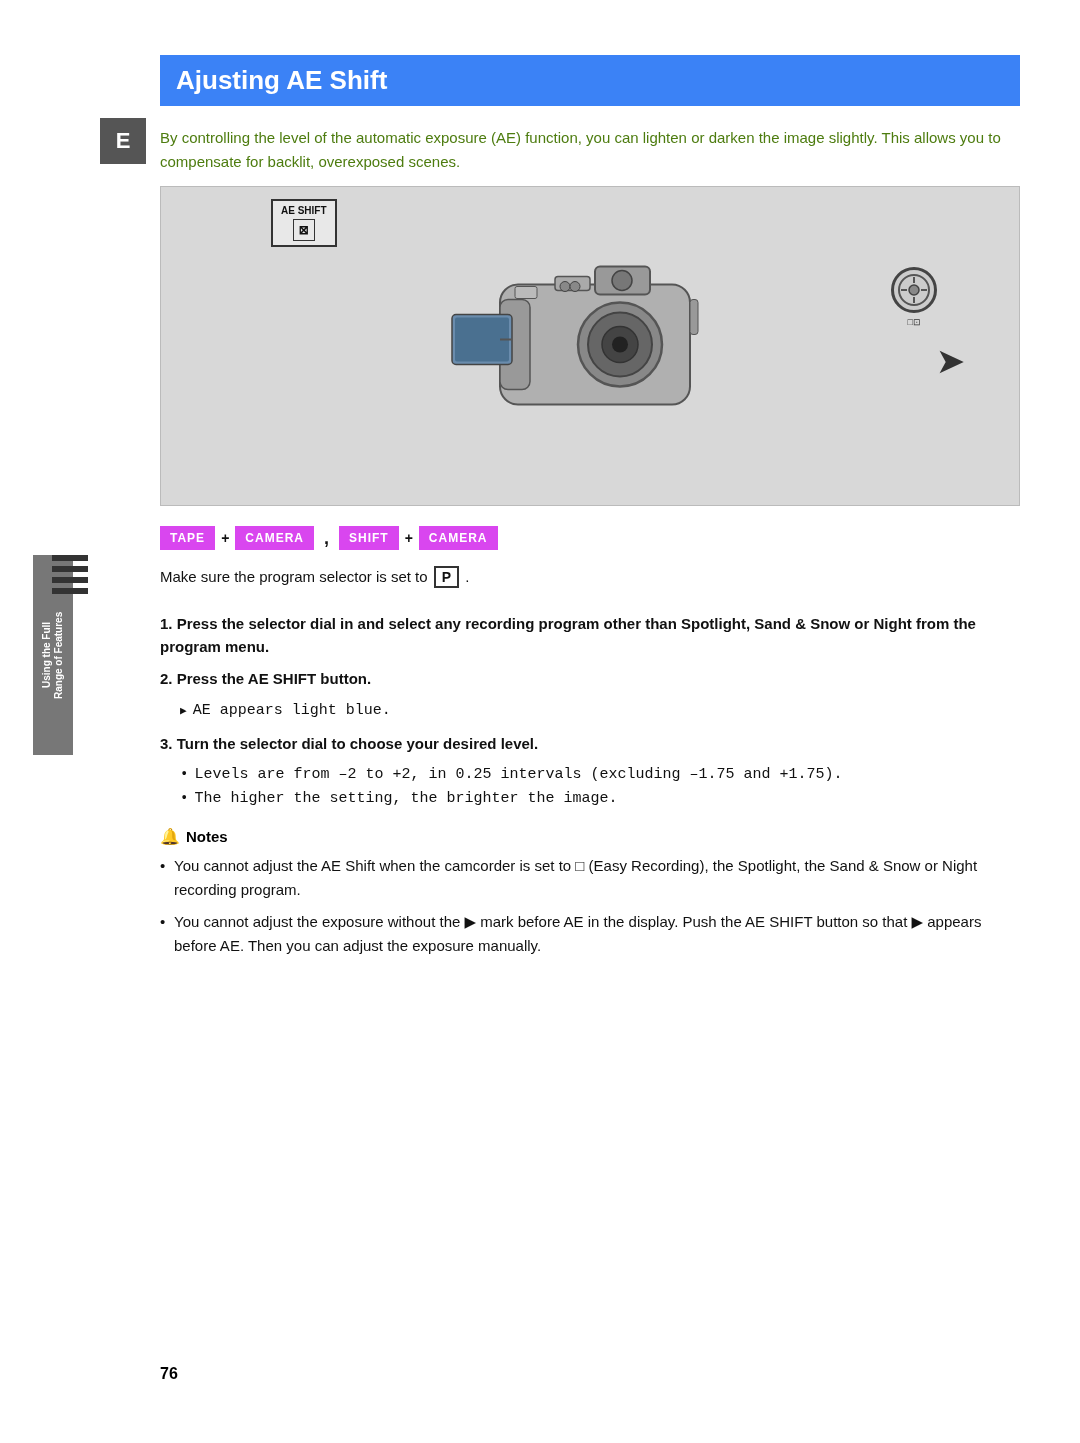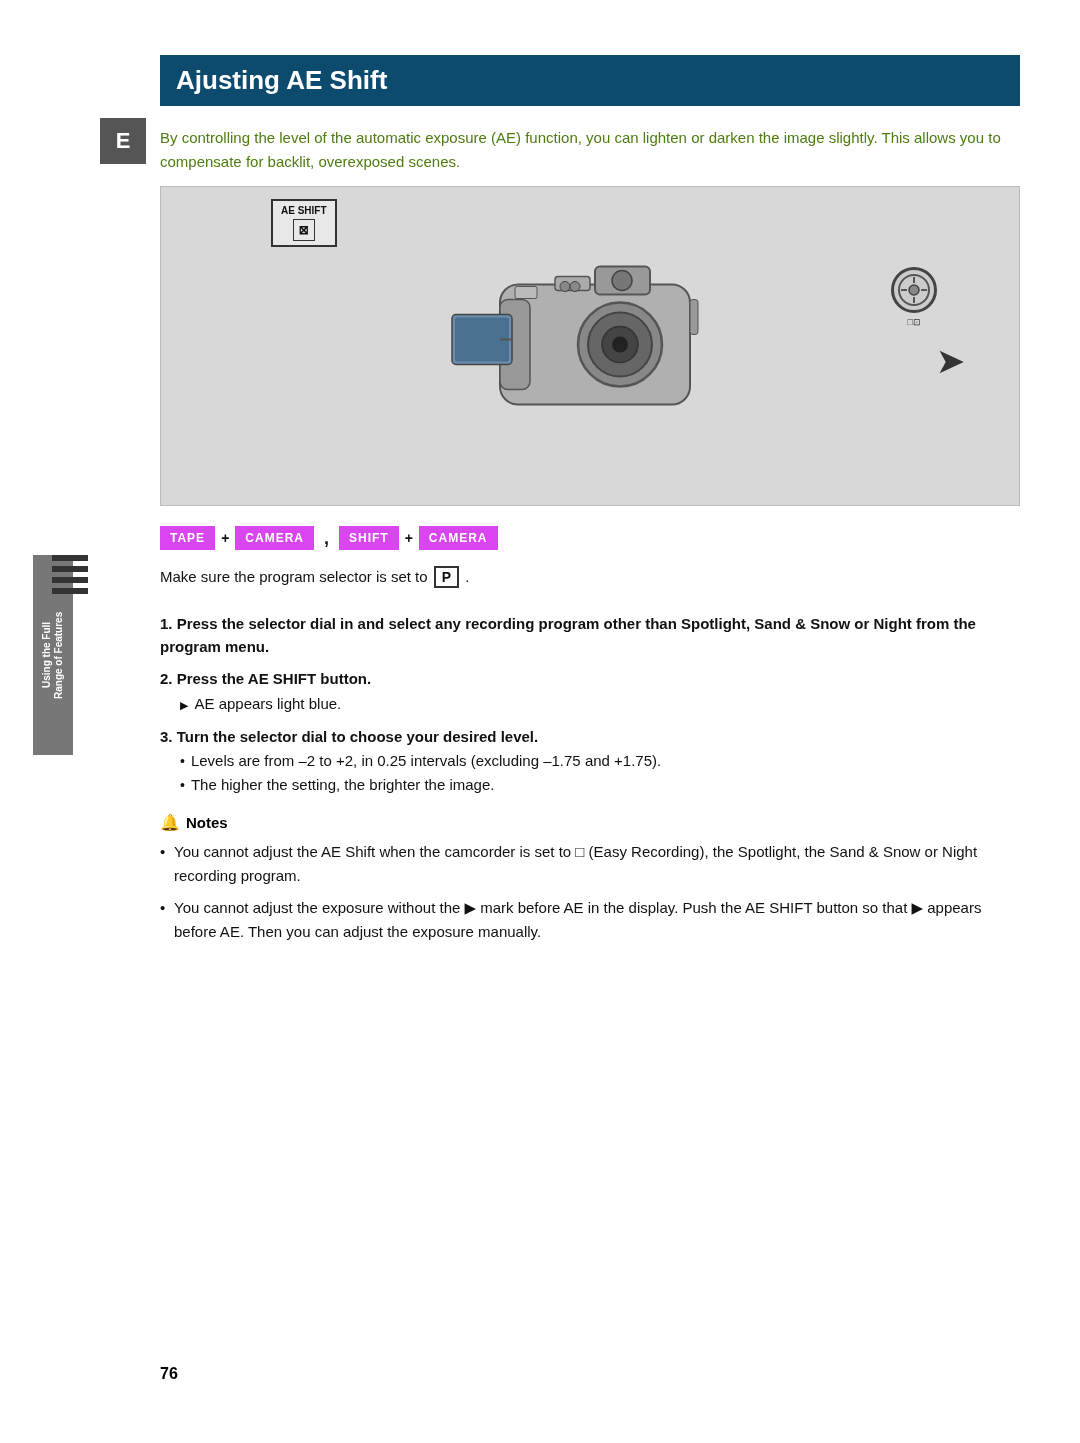--- a/index.html
+++ b/index.html
@@ -38,21 +38,21 @@
 
     
     .main-content {
       margin-left: 160px;
       margin-right: 60px;
       padding-top: 55px;
     }
 
     
     .title-bar {
-      background: #0c4a6e;
+      background: #3b82f6;
       color: #fff;
       padding: 10px 16px;
       margin-bottom: 20px;
     }
     .title-bar h1 {
       font-size: 26px;
       font-weight: bold;
       color: #fff;
     }
 
@@ -234,21 +234,22 @@
     .step-bold {
       font-size: 15px;
       font-weight: bold;
       color: #111;
       line-height: 1.5;
     }
 
     .step-sub {
       list-style: none;
       margin-left: 20px;
-      margin-top: 1px;
+      margin-top: 8px;
+      font-family: Liberation Mono, monospace;
     }
     .step-sub li {
       font-size: 15px;
       color: #111;
       line-height: 1.6;
     }
     .step-sub li::before {
       content: "▶";
       margin-right: 6px;
       font-size: 11px;

